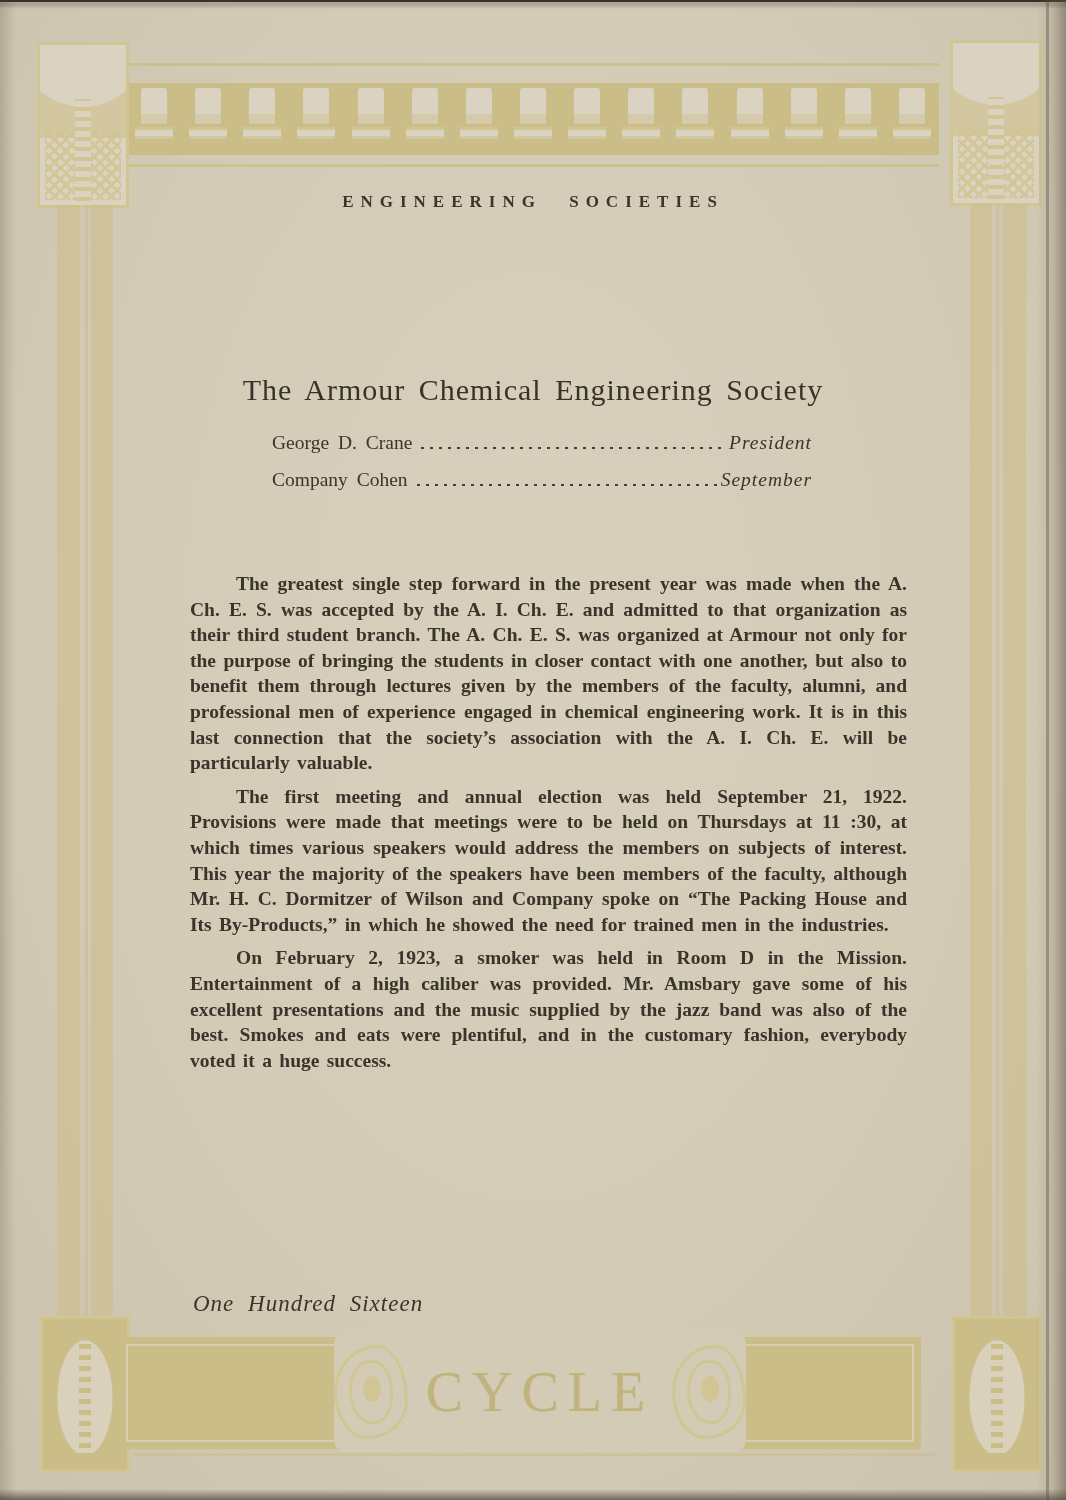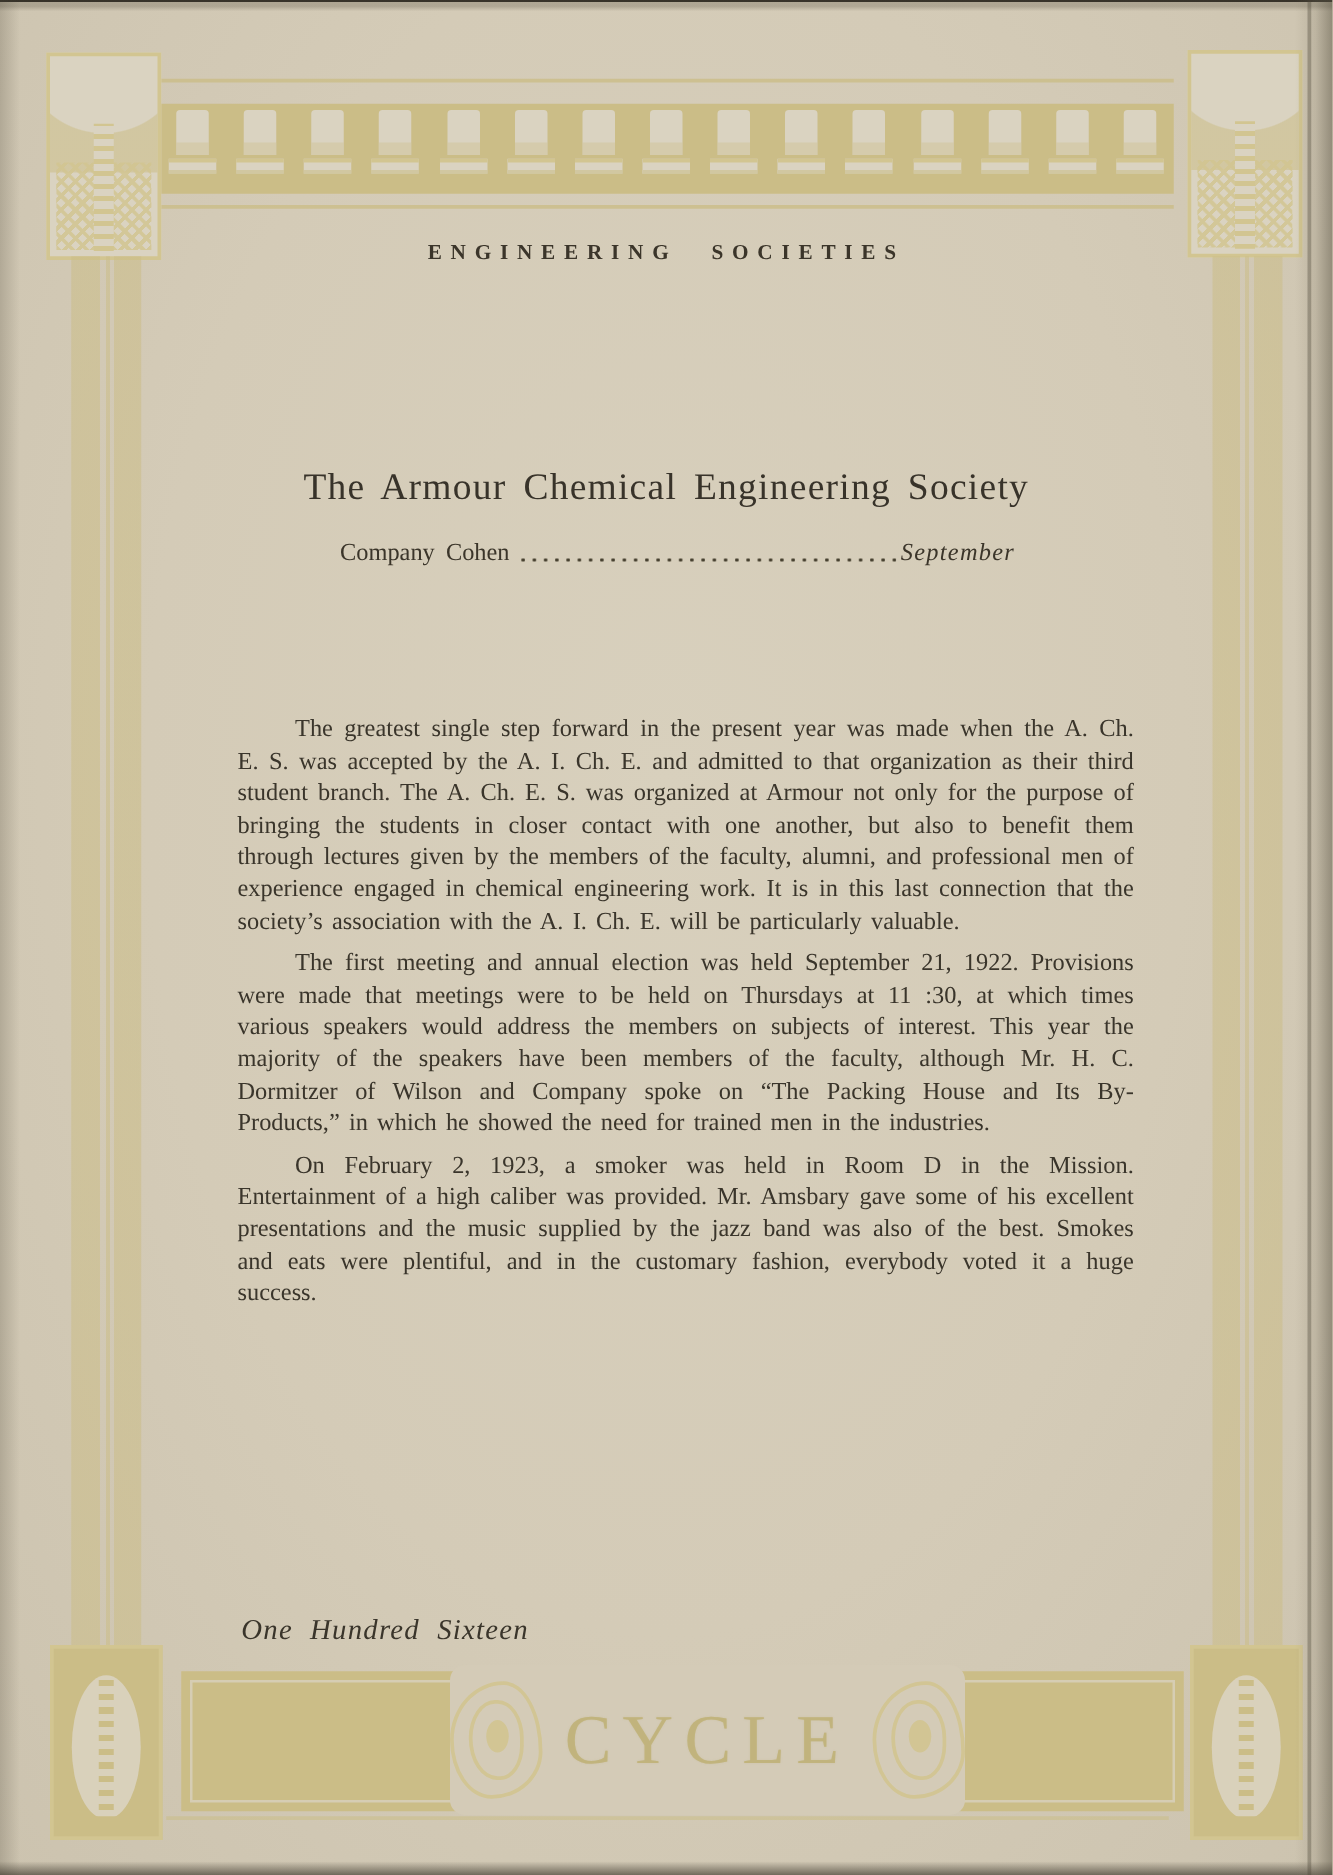--- a/index.html
+++ b/index.html
@@ -62,21 +62,21 @@
 
   .bcart{position:absolute;top:1316px;width:90px;height:156px;background:var(--ornament);
     border:3px solid var(--ornament-light);box-sizing:border-box;}
   .bcart::before{content:'';position:absolute;left:12px;right:12px;top:14px;bottom:16px;
     background:var(--paper-light);clip-path:ellipse(46% 48% at 50% 54%);opacity:.9;}
   .bcart::after{content:'';position:absolute;left:50%;top:8px;bottom:10px;width:12px;transform:translateX(-50%);
     background:repeating-linear-gradient(0deg, var(--ornament) 0 5px, rgba(0,0,0,0) 5px 11px);}
   .bcart-left{left:40px;}
   .bcart-right{left:952px;}
 
-  .bottom-band{position:absolute;left:145px;top:1337px;width:802px;height:112px;background:var(--ornament);}
+  .bottom-band{position:absolute;left:119px;top:1337px;width:802px;height:112px;background:var(--ornament);}
   .bottom-band::before{content:'';position:absolute;inset:7px;border:2px solid rgba(218,211,193,0.75);}
   .band-panel{position:absolute;left:215px;top:-5px;width:412px;height:120px;background:var(--paper);
     border-radius:12px;display:flex;align-items:center;justify-content:center;gap:18px;}
   .cycle{font-size:56px;font-weight:400;letter-spacing:9px;color:rgba(192,178,120,0.85);
     font-family:"Liberation Serif",serif;text-shadow:0 0 1px rgba(192,178,120,0.5);}
   .scroll{display:block;width:74px;height:88px;border:3px solid var(--ornament-light);
     border-radius:58% 42% 55% 45%/50% 60% 40% 50%;position:relative;opacity:.9;}
   .scroll::before{content:'';position:absolute;inset:12px;border:3px solid var(--ornament-light);
     border-radius:50% 50% 45% 55%;}
   .scroll::after{content:'';position:absolute;left:26px;top:28px;width:18px;height:26px;
@@ -90,21 +90,21 @@
     font-size:30px;font-weight:400;letter-spacing:1px;word-spacing:5px;color:#38332a;}
   .officers{position:absolute;left:272px;top:432px;width:540px;}
   .orow{display:flex;align-items:baseline;height:24px;margin-bottom:13px;font-size:19.5px;}
   .oname{white-space:nowrap;word-spacing:4px;}
   .oleader{flex:1;align-self:stretch;margin:0 4px;
     background-image:radial-gradient(circle, #46402f 1.3px, rgba(0,0,0,0) 1.5px);
     background-size:9px 4px;background-repeat:repeat-x;background-position:2px calc(100% - 6px);}
   .orole{white-space:nowrap;font-style:italic;letter-spacing:1px;}
   .bodytext{position:absolute;left:190px;top:571px;width:717px;
     font-size:19.5px;line-height:25.6px;text-align:justify;word-spacing:2.5px;color:#3a352b;}
-  .bodytext p{margin:0 0 8px 0;text-indent:46px;}
+  .bodytext p{margin:0 0 8px 0;text-indent:46px;font-weight:bold;}
   .folio{position:absolute;left:193px;top:1291px;font-style:italic;font-size:23px;
     letter-spacing:1px;word-spacing:7px;color:#3a352b;}
 </style>
 </head>
 <body>
 
 <div class="page">
 
   <div class="frieze">
       <div class="frieze-motif">
@@ -189,20 +189,25 @@
       <span class="scroll"></span>
     </div>
   </div>
   <div class="band-underline"></div>
 
   <div class="running-header">ENGINEERING SOCIETIES</div>
   <h1 class="page-title">The Armour Chemical Engineering Society</h1>
 
   <div class="officers">
     <div class="orow">
+      <span class="oname">George D. Crane</span>
+      <span class="oleader"></span>
+      <span class="orole">President</span>
+    </div>
+    <div class="orow">
       <span class="oname">Company Cohen</span>
       <span class="oleader"></span>
       <span class="orole">September</span>
     </div>
   </div>
 
   <div class="bodytext">
     <p>The greatest single step forward in the present year was made when the A. Ch. E. S. was accepted by the A. I. Ch. E. and admitted to that organization as their third student branch.  The A. Ch. E. S. was organized at Armour not only for the purpose of bringing the students in closer contact with one another, but also to benefit them through lectures given by the members of the faculty, alumni, and professional men of experience engaged in chemical engineering work.  It is in this last connection that the society’s association with the A. I. Ch. E. will be particularly valuable.</p>
     <p>The first meeting and annual election was held September 21, 1922.  Provisions were made that meetings were to be held on Thursdays at 11 :30, at which times various speakers would address the members on subjects of interest.  This year the majority of the speakers have been members of the faculty, although Mr. H. C. Dormitzer of Wilson and Company spoke on “The Packing House and Its By-Products,” in which he showed the need for trained men in the industries.</p>
     <p>On February 2, 1923, a smoker was held in Room D in the Mission.  Entertainment of a high caliber was provided.  Mr. Amsbary gave some of his excellent presentations and the music supplied by the jazz band was also of the best.  Smokes and eats were plentiful, and in the customary fashion, everybody voted it a huge success.</p>

